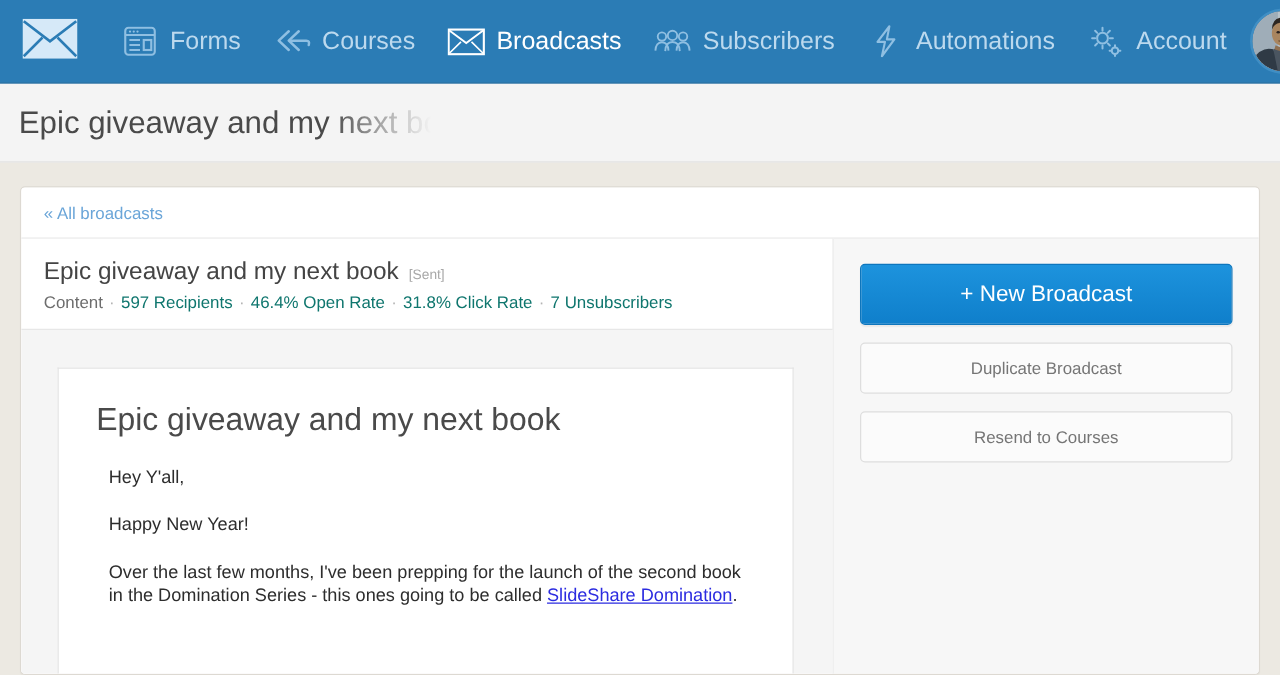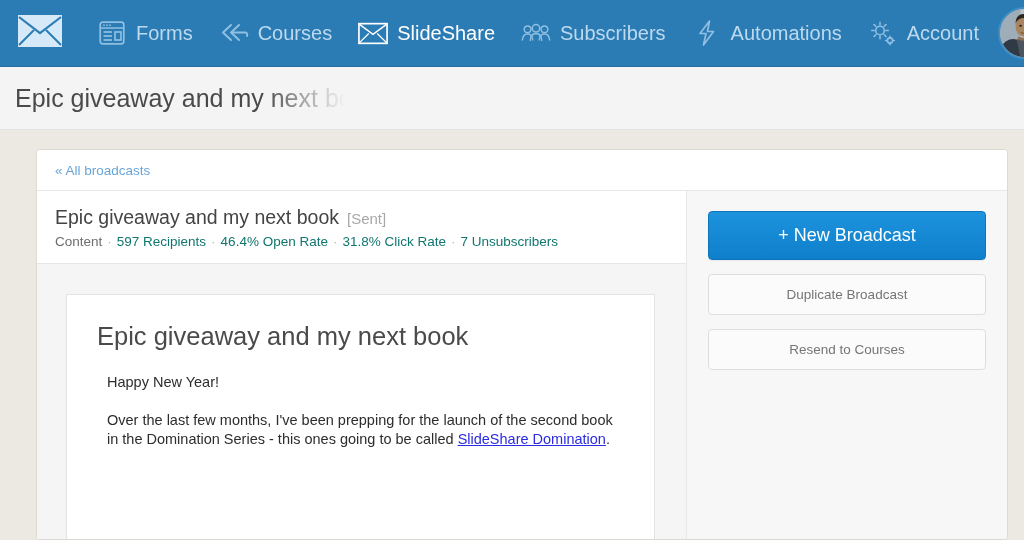--- a/index.html
+++ b/index.html
@@ -77,21 +77,20 @@
     padding-left: 15px;
     white-space: nowrap;
     -webkit-mask-image: linear-gradient(to right, #000 0px, #000 265px, rgba(0,0,0,0.45) 305px, rgba(0,0,0,0) 345px);
     mask-image: linear-gradient(to right, #000 0px, #000 265px, rgba(0,0,0,0.45) 305px, rgba(0,0,0,0) 345px);
   }
 
   
   .page {
     padding: 19px 16px 0 16px;
     height: calc(540px - 67px - 63px);
-    margin-left: 20px;
   }
   .card {
     background: #ffffff;
     border: 1px solid #ddd9d2;
     border-radius: 4px;
     height: 100%;
     overflow: hidden;
     display: flex;
     flex-direction: column;
     box-shadow: 0 1px 1px rgba(0,0,0,0.03);
@@ -139,21 +138,21 @@
   .bc-title-row {
     display: flex; align-items: baseline; gap: 8px;
     margin-bottom: 5px;
   }
   .bc-title {
     font-size: 19.5px;
     color: #444;
     font-weight: 400;
   }
   .bc-status {
-    font-size: 15px;
+    font-size: 11px;
     color: #a8a8a8;
   }
   .bc-stats {
     font-size: 13.5px;
     color: #888;
     display: flex;
     align-items: center;
     flex-wrap: nowrap;
   }
   .bc-stats .stat-current { color: #6d6d6d; }
@@ -267,21 +266,21 @@
     </a>
 
     <a class="nav-item active" href="#">
       <span class="nav-ico">
         <svg width="32" height="23" viewBox="0 0 32 23" aria-hidden="true">
           <rect x="1" y="1" width="30" height="21" fill="none" stroke="#ffffff" stroke-width="1.8"></rect>
           <path d="M1.6 1.8 L16 12.5 L30.4 1.8" fill="none" stroke="#ffffff" stroke-width="1.6"></path>
           <path d="M1.6 21.2 L11.5 11.5 M30.4 21.2 L20.5 11.5" fill="none" stroke="#ffffff" stroke-width="1.4"></path>
         </svg>
       </span>
-      <span>SlideShare</span>
+      <span>Broadcasts</span>
     </a>
 
     <a class="nav-item" href="#">
       <span class="nav-ico">
         <svg width="32" height="22" viewBox="0 0 32 22" aria-hidden="true">
           <circle cx="7" cy="7" r="3.6" fill="none" stroke="#8fbfe2" stroke-width="1.6"></circle>
           <path d="M1.4 19 Q1.8 12 7 12 Q12.2 12 12.6 19" fill="none" stroke="#8fbfe2" stroke-width="1.6"></path>
           <circle cx="16" cy="6" r="4" fill="none" stroke="#8fbfe2" stroke-width="1.6"></circle>
           <path d="M9.8 19.4 Q10.2 11.6 16 11.6 Q21.8 11.6 22.2 19.4" fill="none" stroke="#8fbfe2" stroke-width="1.6"></path>
           <circle cx="25" cy="7" r="3.6" fill="none" stroke="#8fbfe2" stroke-width="1.6"></circle>
@@ -371,20 +370,21 @@
             <a href="#">31.8% Click Rate</a>
             <span class="sep">·</span>
             <a href="#">7 Unsubscribers</a>
           </div>
         </div>
 
         <div class="preview-wrap">
           <div class="email-card">
             <div class="email-h1">Epic giveaway and my next book</div>
             <div class="email-body">
+              <p>Hey Y'all,</p>
               <p>Happy New Year!</p>
               <p><span>Over the last few months, I've been prepping for the launch of the second book in the Domination Series - this ones going to be called </span><a href="#">SlideShare Domination</a><span>.</span></p>
             </div>
           </div>
         </div>
 
       </div>
 
       <div class="col-side">
         <button class="btn btn-primary">+ New Broadcast</button>

